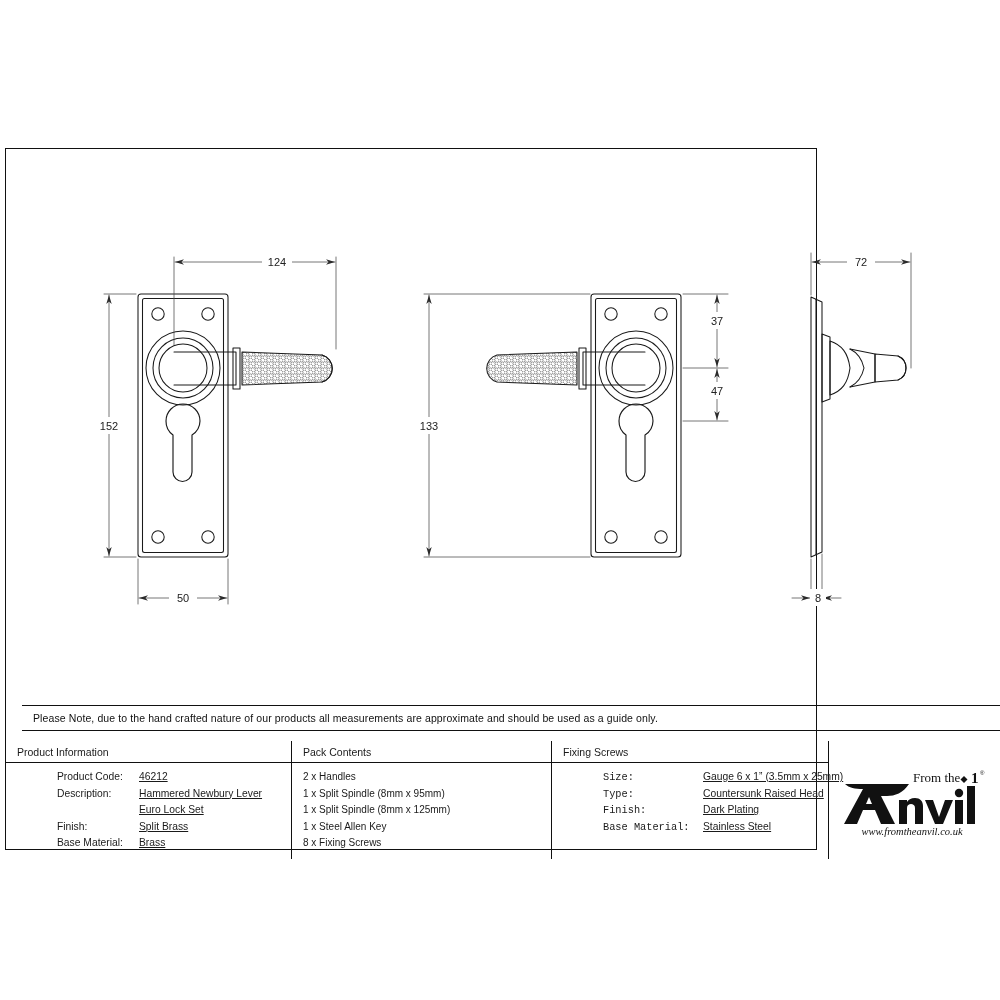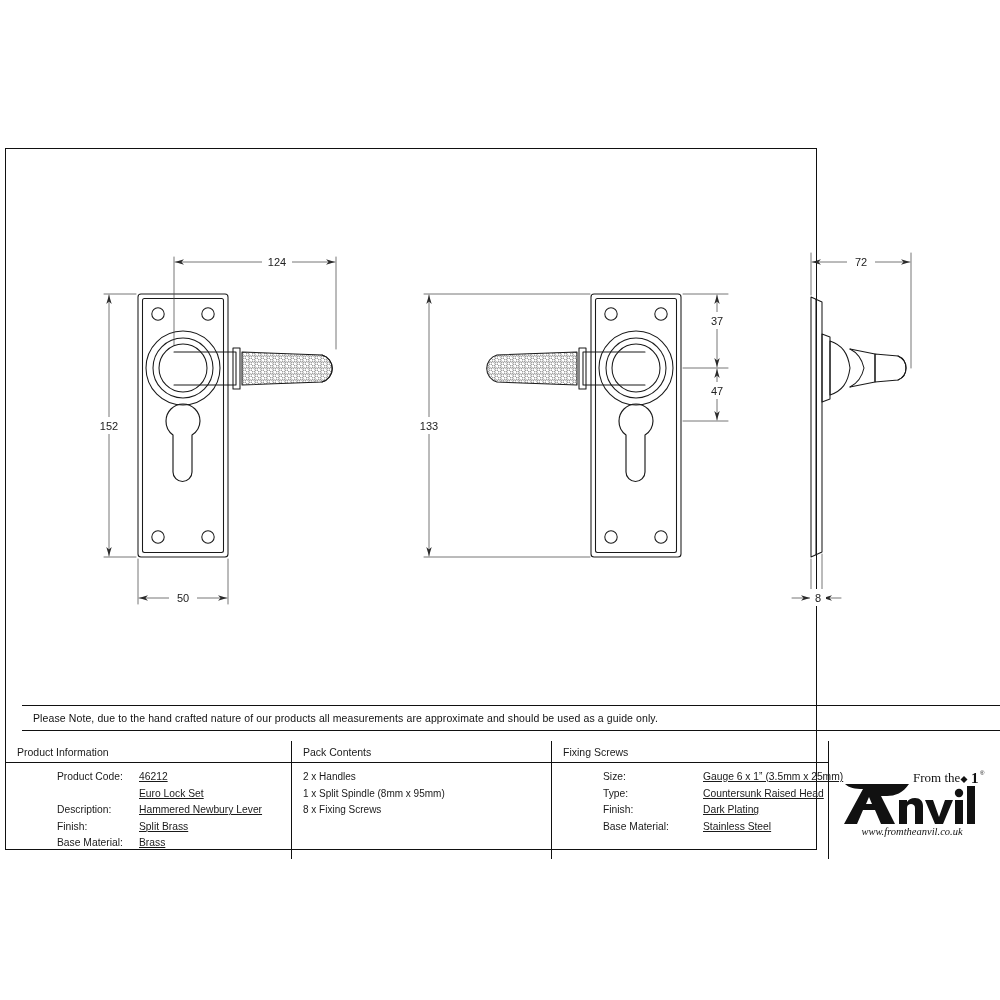--- a/index.html
+++ b/index.html
@@ -96,21 +96,21 @@
   }
 
   .kv-row {
     display: flex;
     font-size: 10.3px;
     line-height: 16.6px;
     white-space: nowrap;
     margin-left: 40px;
   }
   .kv-label { width: 82px; flex: none; }
-  .kv-label.wide { width: 100px; }
+  .kv-label.wide { width: 100px; font-family: Liberation Mono, monospace; }
   .kv-value { flex: 1; text-decoration: underline; }
   .kv-row.cont .kv-label { visibility: hidden; }
 
   .list-line {
     font-size: 10px;
     line-height: 16.6px;
     white-space: nowrap;
   }
 
   
@@ -281,44 +281,46 @@
 
   <div id="info-table">
 
     <div class="info-col col-a">
       <div class="col-head">Product Information</div>
       <div class="col-body">
         <div class="kv-row">
           <span class="kv-label">Product Code:</span>
           <span class="kv-value">46212</span>
         </div>
+        <div class="kv-row">
+          <span class="kv-label">Description:</span>
+          <span class="kv-value">Hammered Newbury Lever</span>
+        </div>
         <div class="kv-row cont">
           <span class="kv-label">x</span>
           <span class="kv-value">Euro Lock Set</span>
-        </div>
-        <div class="kv-row">
-          <span class="kv-label">Description:</span>
-          <span class="kv-value">Hammered Newbury Lever</span>
         </div>
         <div class="kv-row">
           <span class="kv-label">Finish:</span>
           <span class="kv-value">Split Brass</span>
         </div>
         <div class="kv-row">
           <span class="kv-label">Base Material:</span>
           <span class="kv-value">Brass</span>
         </div>
       </div>
     </div>
 
     <div class="info-col col-b">
       <div class="col-head">Pack Contents</div>
       <div class="col-body">
         <div class="list-line">2 x Handles</div>
         <div class="list-line">1 x Split Spindle (8mm x 95mm)</div>
+        <div class="list-line">1 x Split Spindle (8mm x 125mm)</div>
+        <div class="list-line">1 x Steel Allen Key</div>
         <div class="list-line">8 x Fixing Screws</div>
       </div>
     </div>
 
     <div class="info-col col-c">
       <div class="col-head">Fixing Screws</div>
       <div class="col-body">
         <div class="kv-row">
           <span class="kv-label wide">Size:</span>
           <span class="kv-value">Gauge 6 x 1” (3.5mm x 25mm)</span>

